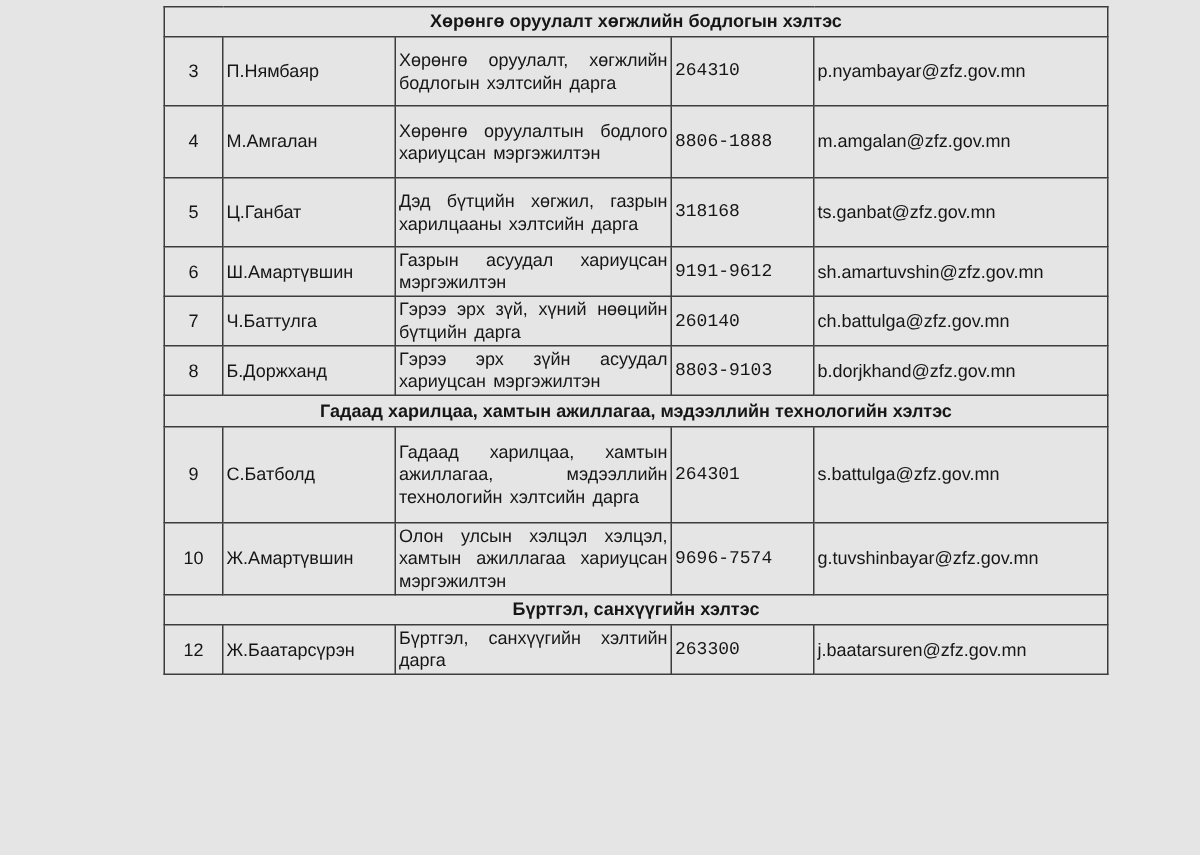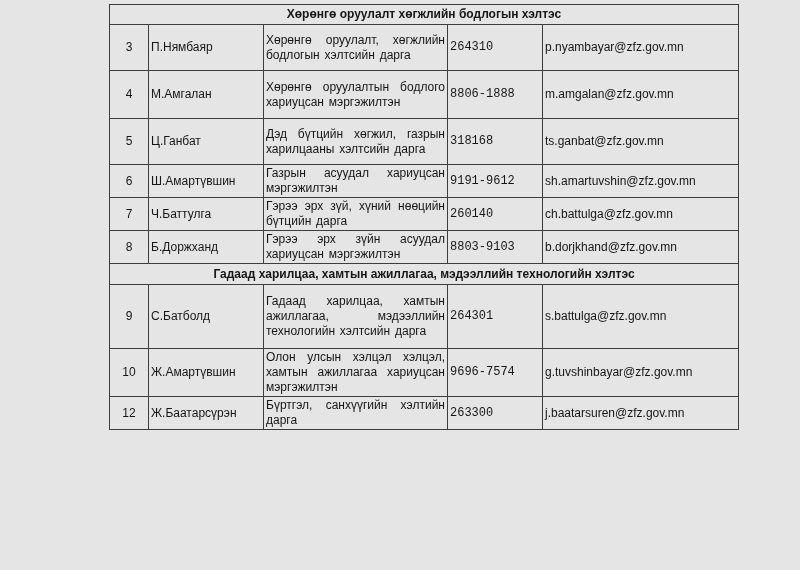--- a/index.html
+++ b/index.html
@@ -114,20 +114,23 @@
         <td class="c-email">s.battulga@zfz.gov.mn</td>
       </tr>
       <tr style="height:45px">
         <td class="c-no">10</td>
         <td class="c-name">Ж.Амартүвшин</td>
         <td class="c-pos">Олон улсын хэлцэл хэлцэл, хамтын ажиллагаа хариуцсан мэргэжилтэн</td>
         <td class="c-phone">9696-7574</td>
         <td class="c-email">g.tuvshinbayar@zfz.gov.mn</td>
       </tr>
 
+      <tr class="sec" style="height:20px">
+        <td colspan="5">Бүртгэл, санхүүгийн хэлтэс</td>
+      </tr>
       <tr style="height:29px">
         <td class="c-no">12</td>
         <td class="c-name vtop">Ж.Баатарсүрэн</td>
         <td class="c-pos">Бүртгэл, санхүүгийн хэлтийн дарга</td>
         <td class="c-phone vtop">263300</td>
         <td class="c-email">j.baatarsuren@zfz.gov.mn</td>
       </tr>
 
     </tbody>
   </table>

